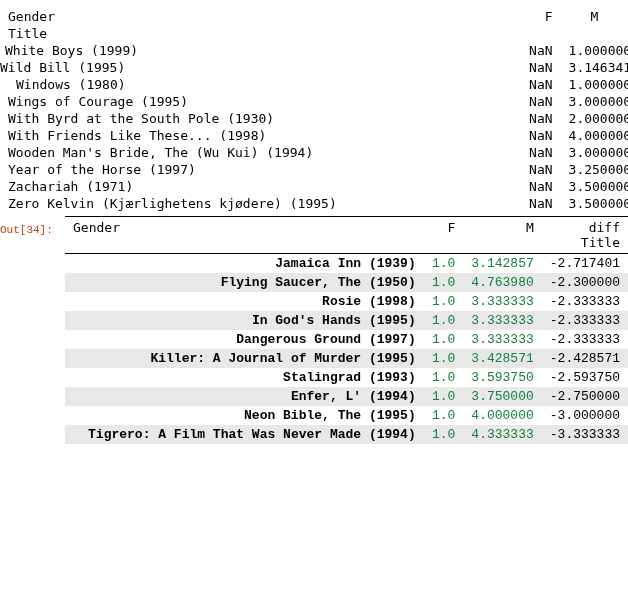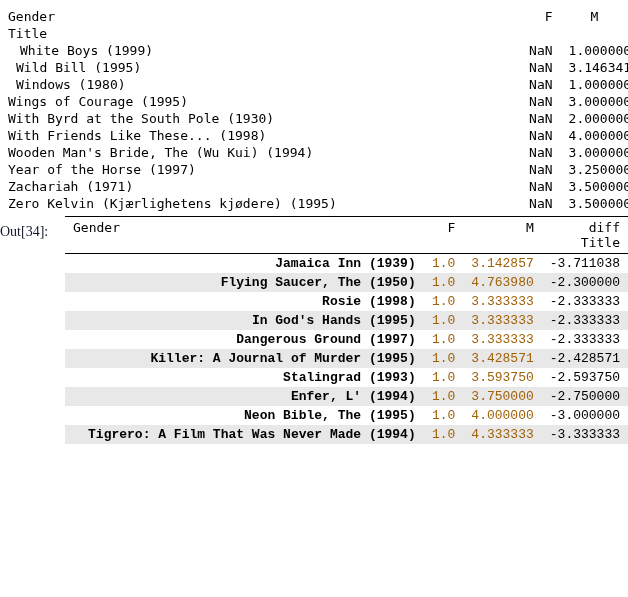--- a/index.html
+++ b/index.html
@@ -29,23 +29,23 @@
       padding: 1px 8px;
       white-space: nowrap;
       color: #000;
     }
 
     .top-header td {
       font-weight: normal;
     }
 
     .out-label {
-      color: #0f172a;
-      font-family: Liberation Serif, serif;
-      font-size: 14px;
+      color: #c2410c;
+      font-family: Liberation Mono, monospace;
+      font-size: 11px;
       padding: 8px 0 6px 0;
       display: inline-block;
       vertical-align: top;
       min-width: 65px;
     }
 
     .bottom-section {
       display: flex;
       align-items: flex-start;
     }
@@ -76,21 +76,21 @@
     }
 
     .bottom-table td.title-col {
       text-align: right;
       font-weight: bold;
       color: #000;
     }
 
     .bottom-table td.num-col {
       text-align: right;
-      color: #a16207;
+      color: #15803d;
     }
 
     .bottom-table td.neg-col {
       text-align: right;
       color: #000;
     }
 
     .bottom-table tr.alt {
       background: #e8e8e8;
     }
@@ -122,26 +122,26 @@
         <td style="padding-left:200px;">F</td>
         <td style="padding-left:30px;">M</td>
 
       </tr>
       <tr>
         <td colspan="4" style="padding-left:8px;">Title</td>
       </tr>
     </thead>
     <tbody id="top-tbody">
     <tr>
-          <td style="padding-left: 20px;">White Boys (1999)</td>
+          <td style="padding-left: 5px;">White Boys (1999)</td>
           <td style="text-align: right;">NaN</td>
           <td style="text-align: right;">1.000000</td>
         </tr>
         <tr>
-          <td style="padding-left: 16px;">Wild Bill (1995)</td>
+          <td style="padding-left: 0;">Wild Bill (1995)</td>
           <td style="text-align: right;">NaN</td>
           <td style="text-align: right;">3.146341</td>
         </tr>
         <tr>
           <td style="padding-left: 16px;">Windows (1980)</td>
           <td style="text-align: right;">NaN</td>
           <td style="text-align: right;">1.000000</td>
         </tr>
         <tr>
           <td style="padding-left: 8px;">Wings of Courage (1995)</td>
@@ -195,21 +195,21 @@
         </tr>
         <tr class="title-header-row">
           <th colspan="4" style="text-align:right; border-bottom:1px solid #000;">Title</th>
         </tr>
       </thead>
       <tbody id="bottom-tbody">
       <tr>
             <td class="title-col">Jamaica Inn (1939)</td>
             <td class="num-col">1.0</td>
             <td class="num-col">3.142857</td>
-            <td class="neg-col">-3.711038</td>
+            <td class="neg-col">-2.717401</td>
           </tr>
           <tr class="alt">
             <td class="title-col">Flying Saucer, The (1950)</td>
             <td class="num-col">1.0</td>
             <td class="num-col">4.763980</td>
             <td class="neg-col">-2.300000</td>
           </tr>
           <tr>
             <td class="title-col">Rosie (1998)</td>
             <td class="num-col">1.0</td>

